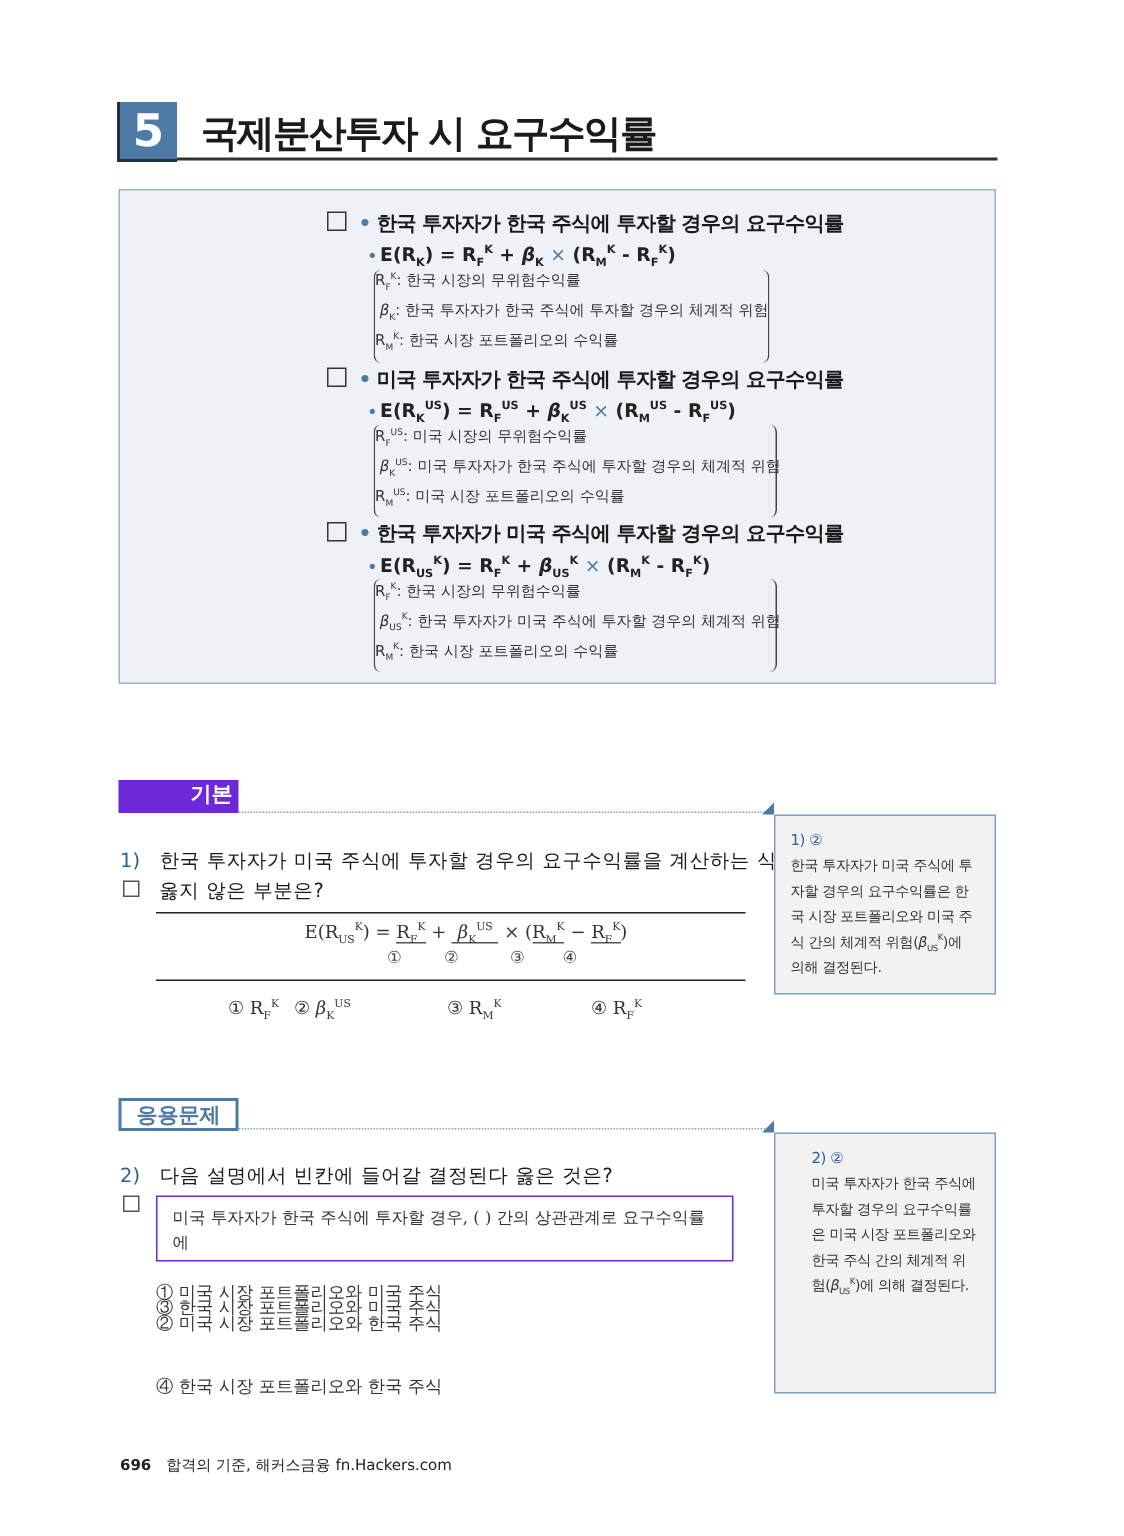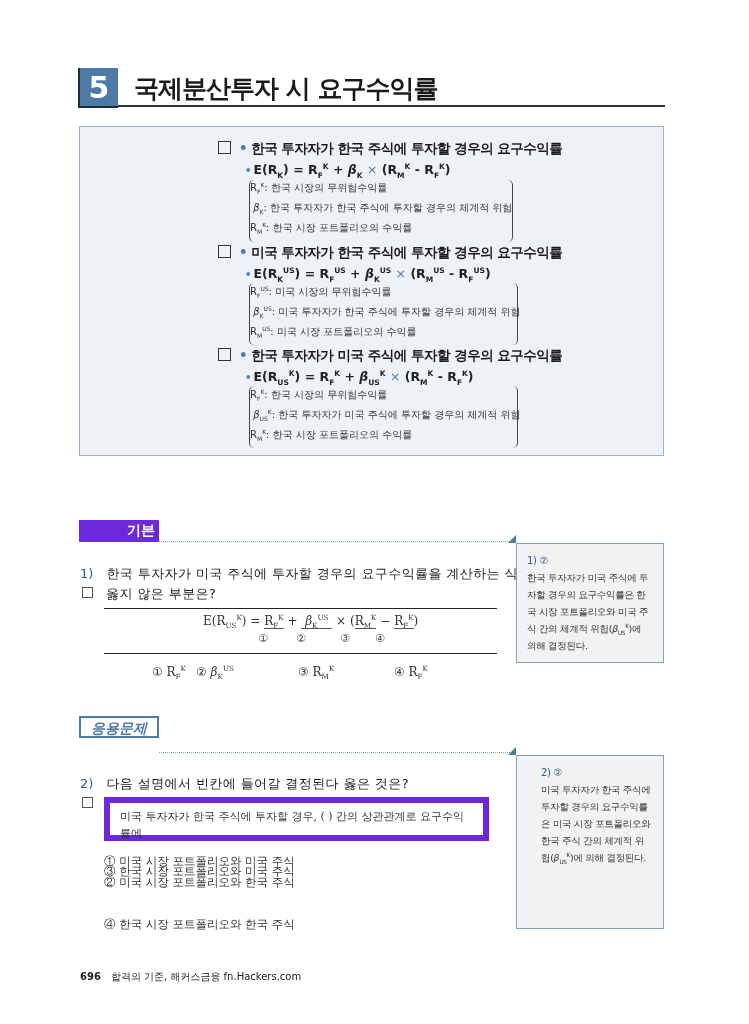--- a/index.html
+++ b/index.html
@@ -52,21 +52,21 @@
   .corner { width: 0; height: 0; border-left: 8px solid transparent; border-bottom: 8px solid #4d7ba6; }
 
   .q-num { color: #2f5f8f; font-size: 13px; }
   .q-text { font-size: 13px; color: #1a1a1a; letter-spacing: 0.4px; }
   .q-chk { display: inline-block; width: 9px; height: 9px; border: 1px solid #555; }
 
   .eq-box { left: 104px; top: 608px; width: 393px; height: 44px; border-top: 1px solid #222; border-bottom: 1px solid #222; }
   .opt { font-size: 12px; color: #333; }
 
   .desc-box {
-    left: 104px; top: 797px; width: 385px; height: 44px; border: 6px solid #6d28d9; box-sizing: border-box;
+    left: 104px; top: 797px; width: 385px; height: 44px; border: 1px solid #6d28d9; box-sizing: border-box;
     padding: 5px 10px; font-size: 11px; line-height: 17px; color: #333; font-family: "DejaVu Serif", serif;
   }
   .choice { left: 104px; font-size: 11.5px; color: #333; font-family: "DejaVu Serif", serif; }
 
   .footer { left: 80px; top: 970px; font-size: 10px; color: #222; }
   .footer b { margin-right: 10px; }
 </style>
 </head>
 <body>
 
@@ -143,21 +143,21 @@
 <div class="abs opt serif" style="left:104px;top:665px;margin-left:48px;">① R<sub>F</sub><sup>K</sup></div>
 <div class="abs opt serif" style="left:196px;top:665px;">② <i>β</i><sub>K</sub><sup>US</sup></div>
 <div class="abs opt serif" style="left:298px;top:665px;">③ R<sub>M</sub><sup>K</sup></div>
 <div class="abs opt serif" style="left:394px;top:665px;">④ R<sub>F</sub><sup>K</sup></div>
 
 <div class="abs side-box" style="top:543px;height:120px;">
   <div class="ans">1) ②</div>
   <div>한국 투자자가 미국 주식에 투자할 경우의 요구수익률은 한국 시장 포트폴리오와 미국 주식 간의 체계적 위험(<i>β</i><sub>US</sub><sup>K</sup>)에 의해 결정된다.</div>
 </div>
 
-<div class="abs tag outline" style="top:716px;font-style:italic;">응용문제</div>
+<div class="abs tag outline" style="top:732px;">응용문제</div>
 <div class="abs dash" style="left:159px;top:752px;width:357px;"></div>
 <div class="abs corner" style="left:508px;top:747px;"></div>
 
 <div class="abs" style="left:80px;top:773px;">
   <span class="q-num">2)</span>
   <span class="q-text" style="margin-left:8px;">다음 설명에서 빈칸에 들어갈 결정된다 옳은 것은?</span>
 </div>
 <div class="abs" style="left:82px;top:793px;">
   <span class="q-chk"></span>
 </div>

